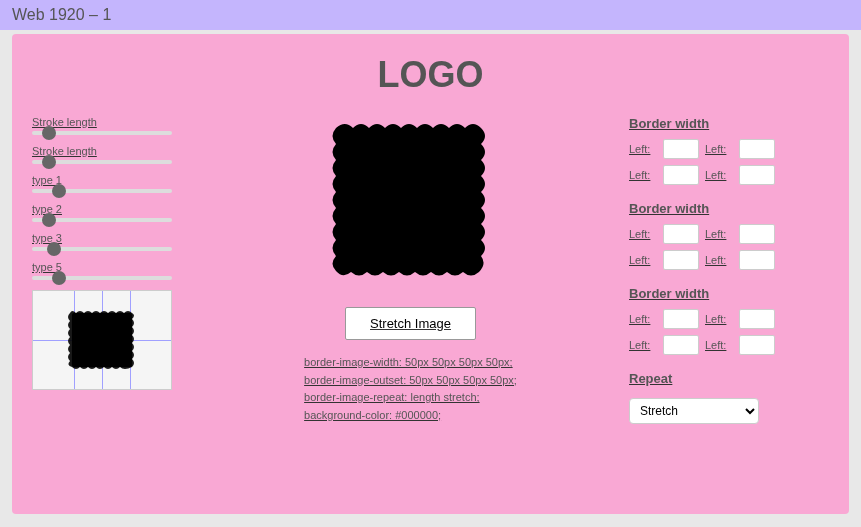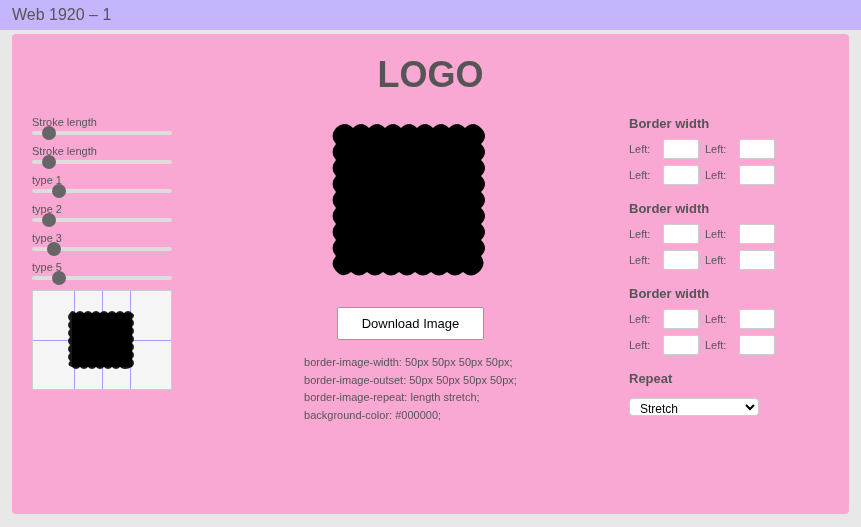--- a/index.html
+++ b/index.html
@@ -25,20 +25,21 @@
     }
     .logo-title {
       text-align: center;
       font-size: 36px;
       font-weight: bold;
       color: #555;
       margin-bottom: 20px;
     }
     .content-area {
       display: flex;
+      text-decoration: underline;
     }
     .left-panel {
       width: 160px;
       flex-shrink: 0;
     }
     .slider-group {
       margin-bottom: 10px;
     }
     .slider-label {
       font-size: 11px;
@@ -161,21 +162,21 @@
       border: 1px solid #ccc;
       border-radius: 2px;
       font-size: 11px;
       text-align: center;
     }
     .repeat-section {
       margin-top: 8px;
     }
     .repeat-select {
       width: 130px;
-      height: 18px;
+      height: 26px;
       border: 1px solid #ccc;
       border-radius: 4px;
       font-size: 12px;
       padding: 2px 6px;
       background: #fff;
       margin-top: 4px;
     }
     
     .image-frame {
       width: 180px;
@@ -258,21 +259,21 @@
         <svg width="180" height="175" viewBox="0 0 180 175">
 
           <path d="
             M15,12 Q8,20 15,28 Q8,36 15,44 Q8,52 15,60 Q8,68 15,76 Q8,84 15,92 Q8,100 15,108 Q8,116 15,124 Q8,132 15,140 Q8,148 15,155 Q22,163 30,156 Q38,163 46,156 Q54,163 62,156 Q70,163 78,156 Q86,163 94,156 Q102,163 110,156 Q118,163 126,156 Q134,163 142,156 Q150,163 158,156 Q166,148 160,140 Q168,132 160,124 Q168,116 160,108 Q168,100 160,92 Q168,84 160,76 Q168,68 160,60 Q168,52 160,44 Q168,36 160,28 Q168,20 160,12 Q152,4 144,12 Q136,4 128,12 Q120,4 112,12 Q104,4 96,12 Q88,4 80,12 Q72,4 64,12 Q56,4 48,12 Q40,4 32,12 Q24,4 15,12 Z
           " fill="#000"></path>
 
           <rect x="28" y="24" width="124" height="127" fill="#000"></rect>
         </svg>
       </div>
 
-      <button class="download-btn">Download Image</button>
+      <button class="download-btn">Stretch Image</button>
 
       <div class="css-code">
         <div>border-image-width: 50px 50px 50px 50px;</div>
         <div>border-image-outset: 50px 50px 50px 50px;</div>
         <div>border-image-repeat: length stretch;</div>
         <div>background-color: #000000;</div>
       </div>
     </div>
 
     <div class="right-panel">

